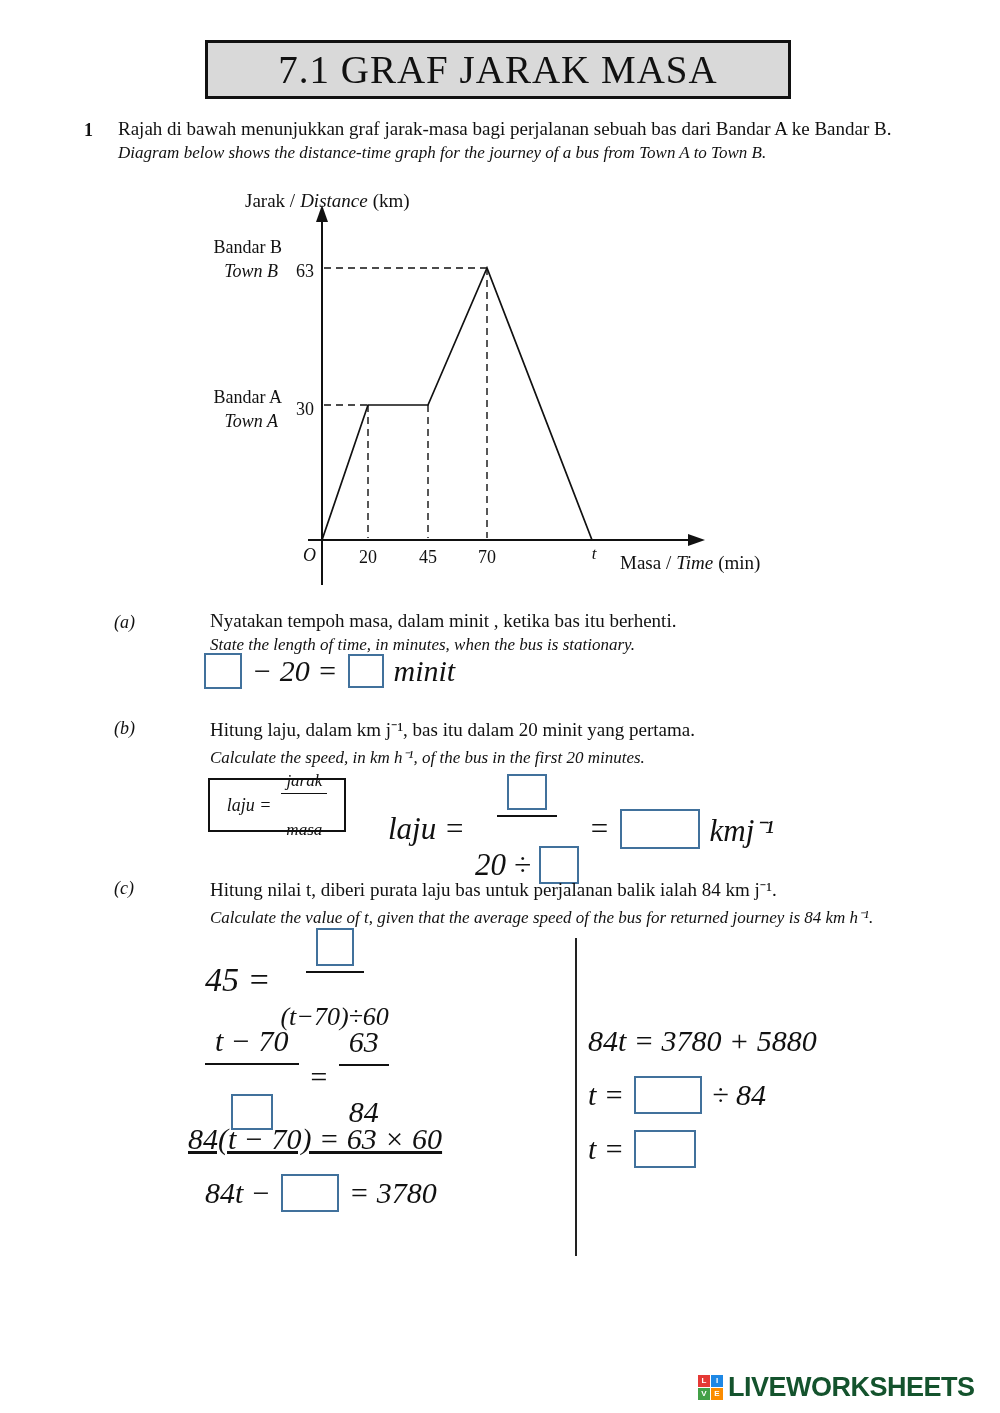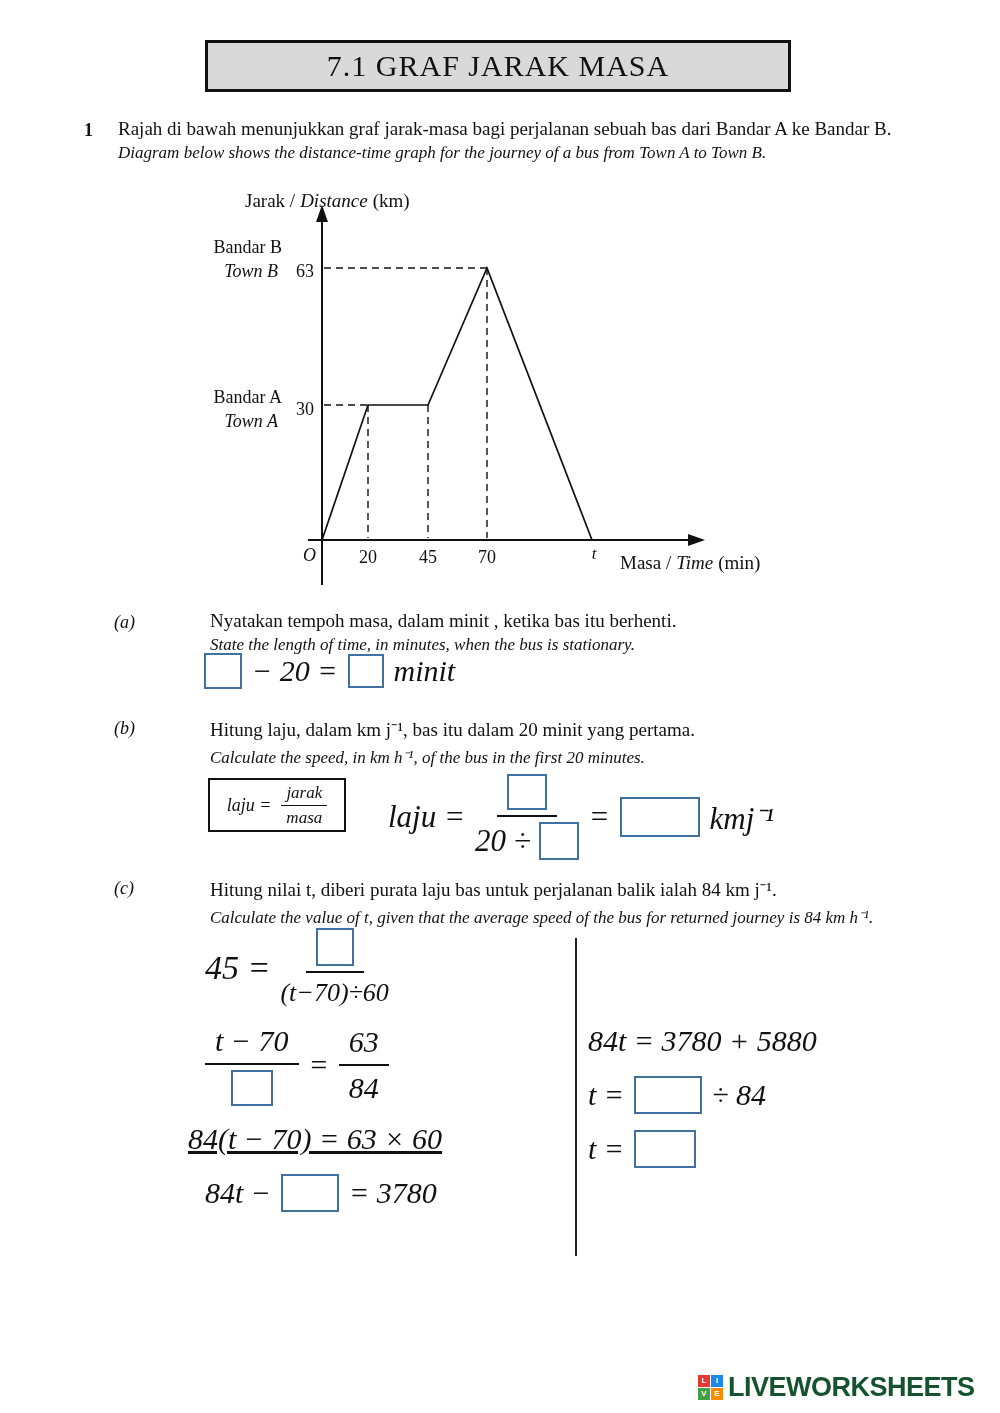--- a/index.html
+++ b/index.html
@@ -2,42 +2,42 @@
 <html><head>
 <meta charset="utf-8">
 <style>
   * { margin:0; padding:0; box-sizing:border-box; }
   html,body { background:#ffffff; }
   .page {
     position:relative; width:1000px; height:1413px; background:#fff;
     font-family:"Liberation Serif", serif; color:#111; overflow:hidden;
   }
   .title-box {
-    position:absolute; left:205px; top:40px; width:586px; height:52px;
+    position:absolute; left:205px; top:40px; width:586px; height:59px;
     background:#d9d9d9; border:3px solid #111;
     display:flex; align-items:center; justify-content:center;
-    font-size:30px; letter-spacing:1px;
+    font-size:39px; letter-spacing:1px;
   }
   .q-num { position:absolute; left:84px; top:120px; font-weight:bold; font-size:18px; }
   .q-text { position:absolute; left:118px; top:118px; width:850px; }
   .line-ms { font-size:19px; }
   .line-en { font-size:17px; font-style:italic; margin-top:3px; }
   .part-label { position:absolute; left:114px; font-style:italic; font-size:18px; }
   .part-text { position:absolute; left:210px; width:770px; }
   .graph { position:absolute; left:190px; top:185px; }
   .graph text { font-family:"Liberation Serif", serif; fill:#111; }
   .equation {
     position:absolute; display:flex; align-items:center; gap:10px;
     font-size:30px; font-style:italic; font-family:"Liberation Serif", serif;
   }
   .answer-box {
     border:2px solid #41719c; background:#fff; outline:none;
     border-radius:0; padding:0; font:inherit;
   }
-  .frac { display:inline-flex; flex-direction:column; align-items:center; }
+  .frac { display:inline-flex; flex-direction:column; align-items:center;gap:24px; }
   .frac > .num {
     display:flex; align-items:center; justify-content:center; gap:8px;
     border-bottom:2px solid #111; padding:0 10px 5px; min-width:40px;
   }
   .frac > .den {
     display:flex; align-items:center; justify-content:center; gap:8px; padding-top:5px;
   }
   .formula-box {
     position:absolute; border:2px solid #111; background:#fff;
     display:flex; align-items:center; justify-content:center; gap:10px;

